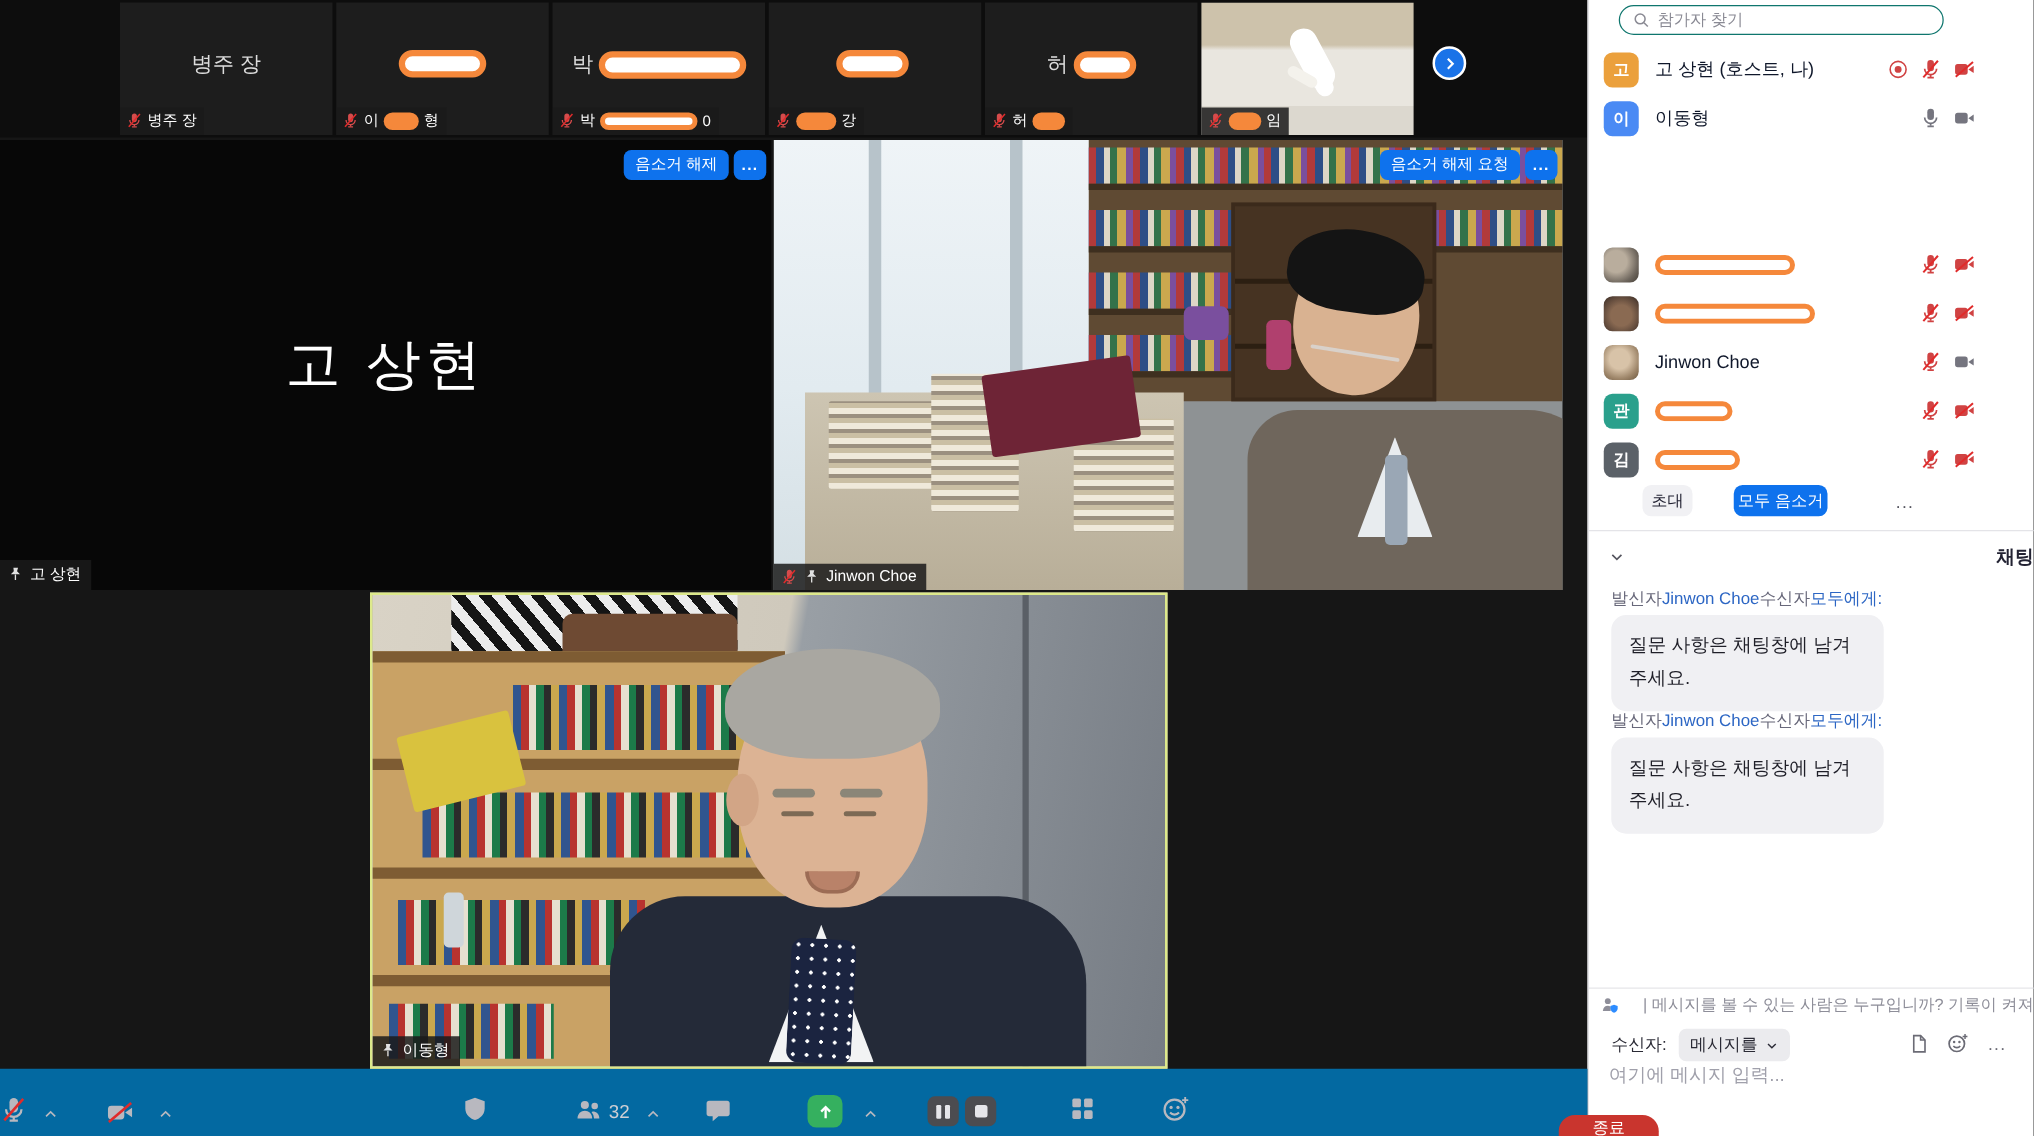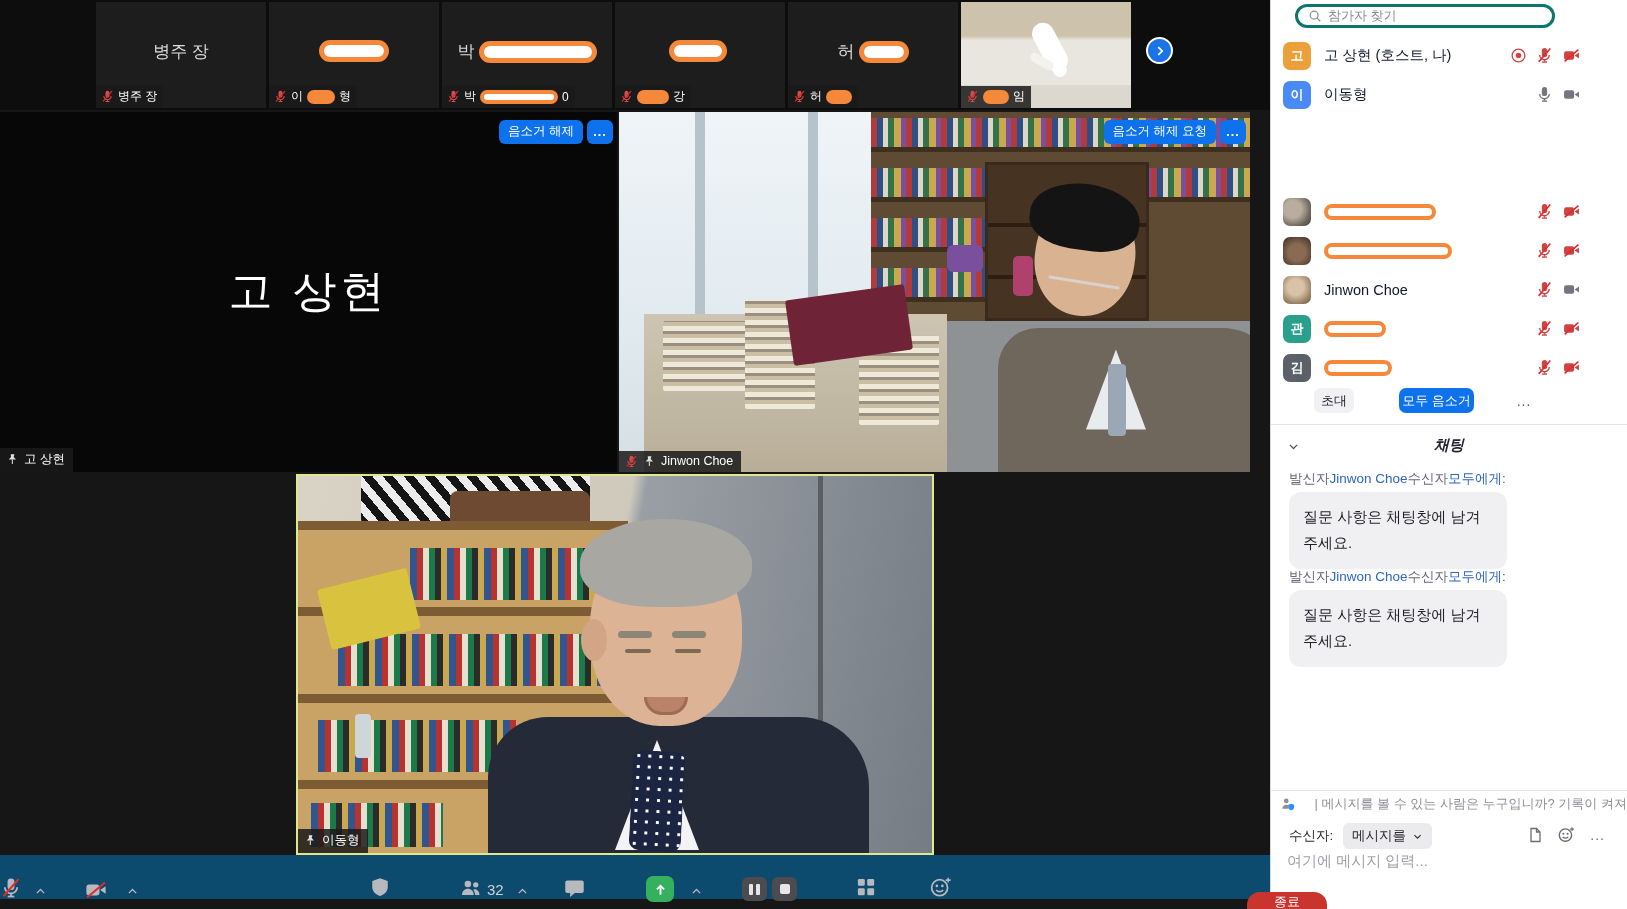--- a/index.html
+++ b/index.html
@@ -104,59 +104,59 @@
 
   
   .stoat-bg { position:absolute; inset:0;
     background:linear-gradient(180deg,#cdc2ab 0 32%,#e9e6df 36% 78%,#dcd8cf 78% 100%); }
   .stoat-body { position:absolute; left:46%; top:18%; width:22px; height:52px; background:#fff;
     border-radius:12px; transform:rotate(-28deg); box-shadow:-2px 10px 0 -4px #fff; }
   .stoat-tail { position:absolute; left:40%; top:52%; width:26px; height:9px; background:#f4f2ec;
     border-radius:5px; transform:rotate(30deg); }
 
   
-  .toolbar { position:absolute; left:0; top:855px; width:1270px; height:44px; background:#0c4a6e; z-index:3; }
+  .toolbar { position:absolute; left:0; top:855px; width:1270px; height:54px; background:#0369a1; z-index:3; }
   .tb { position:absolute; color:#b8b8bf; background:none; border:none; cursor:pointer; font-family:inherit; }
   .tb-count { position:absolute; left:487px; top:26px; color:#cfcfd4; font-size:15px; }
   .share-btn { position:absolute; left:646px; top:21px; width:28px; height:26px; background:#35b05f;
     border-radius:7px; display:flex; align-items:center; justify-content:center; }
   .rec-btn { width:25px; height:24px; background:#4c4c50; border-radius:6px; display:flex;
     align-items:center; justify-content:center; gap:3px; }
   .rec-btn .bar { width:4px; height:11px; background:#e6e6ea; border-radius:1px; }
   .rec-btn .sq { width:10px; height:10px; background:#e6e6ea; border-radius:2px; }
   .leave-btn { position:absolute; left:1247px; top:892px; width:80px; height:30px; background:#c9352e;
     color:#fff; border:none; border-radius:13px; font-size:13px; z-index:60; cursor:pointer;
     font-family:inherit; padding-bottom:10px; }
 
   
   .panel { position:absolute; left:1270px; top:0; width:357px; height:909px; background:#fff;
     border-left:1px solid #d9d9de; }
-  .search-box { position:absolute; left:24px; top:4px; width:260px; height:24px; border:3px solid #0f766e;
+  .search-box { position:absolute; left:24px; top:4px; width:260px; height:24px; border:1px solid #0f766e;
     border-radius:12px; display:flex; align-items:center; gap:6px; padding:0 10px; color:#8a8a94; font-size:13px; }
   .prow { position:absolute; left:12px; width:300px; height:39px; display:flex; align-items:center; gap:13px; }
   .avt { width:28px; height:28px; border-radius:7px; color:#fff; font-size:13px; font-weight:bold;
     display:flex; align-items:center; justify-content:center; flex:none; }
   .av-orange { background:#eba03c; } .av-blue { background:#4a8af4; } .av-teal { background:#2aa08c; }
   .av-purple { background:#9061d6; } .av-green { background:#2aa08c; } .av-dark { background:#5b6168; }
   .av-photo1 { background:radial-gradient(circle at 35% 40%,#b9ad9d 0 35%,#6f675e 70%,#433c34 100%); }
   .av-photo2 { background:radial-gradient(circle at 50% 55%,#8a6a52 0 40%,#5a4538 75%,#32271f 100%); }
   .av-photo3 { background:radial-gradient(circle at 45% 40%,#d8c3a8 0 35%,#9c8468 70%,#6b573f 100%); }
   .pname { font-size:14.5px; color:#0f172a; flex:1 1 auto; white-space:nowrap; overflow:hidden; }
   .picons { display:flex; align-items:center; gap:9px; flex:none; margin-right:2px; }
   .pr-actions { position:absolute; left:0; top:388px; width:100%; height:26px; }
   .btn-invite { position:absolute; left:43px; top:0; width:40px; height:25px; background:#f1f1f4;
     border:none; border-radius:7px; font-size:13px; color:#232333; cursor:pointer; font-family:inherit; }
-  .btn-muteall { position:absolute; left:128px; top:0; width:75px; height:25px; background:#0e72ed;
+  .btn-muteall { position:absolute; left:116px; top:0; width:75px; height:25px; background:#0e72ed;
     border:none; border-radius:7px; font-size:13px; color:#fff; cursor:pointer; font-family:inherit; }
   .btn-pmore { position:absolute; left:240px; top:0; width:26px; height:25px; background:none; border:none;
     color:#55555f; font-size:14px; letter-spacing:1px; cursor:pointer; }
   .pdivider { position:absolute; left:0; top:424px; width:100%; height:1px; background:#e4e4e8; }
   .chat-head { position:absolute; left:0; top:434px; width:100%; height:24px; }
-  .chat-head .ttl { position:absolute; left:0; width:100%; text-align:center; font-size:15px;
-    font-weight:bold; color:#232333; top:2px;font-style:italic; }
+  .chat-head .ttl { position:absolute; left:0; width:100%; text-align:right; font-size:15px;
+    font-weight:bold; color:#232333; top:2px; }
   .chat-head .chev { position:absolute; left:16px; top:3px; color:#55555f; }
   .meta { position:absolute; left:18px; font-size:13.5px; white-space:nowrap; }
   .meta .g { color:#68687a; } .meta .b { color:#2c66c4; }
   .bubble { position:absolute; left:18px; width:218px; background:#f0f0f3; border-radius:12px;
     padding:12px 14px; font-size:15px; color:#1f1f28; line-height:1.75; }
   .privacy { position:absolute; left:0; top:790px; width:100%; height:26px; border-top:1px solid #e6e6e9;
     display:flex; align-items:center; gap:19px; padding:0 0 0 10px; color:#8e8e99; font-size:13px;
     white-space:nowrap; overflow:hidden; }
   .to-row { position:absolute; left:0; top:822px; width:100%; height:26px; }
   .to-row .lbl { position:absolute; left:18px; top:5px; font-size:13.5px; color:#2a2a35; }

